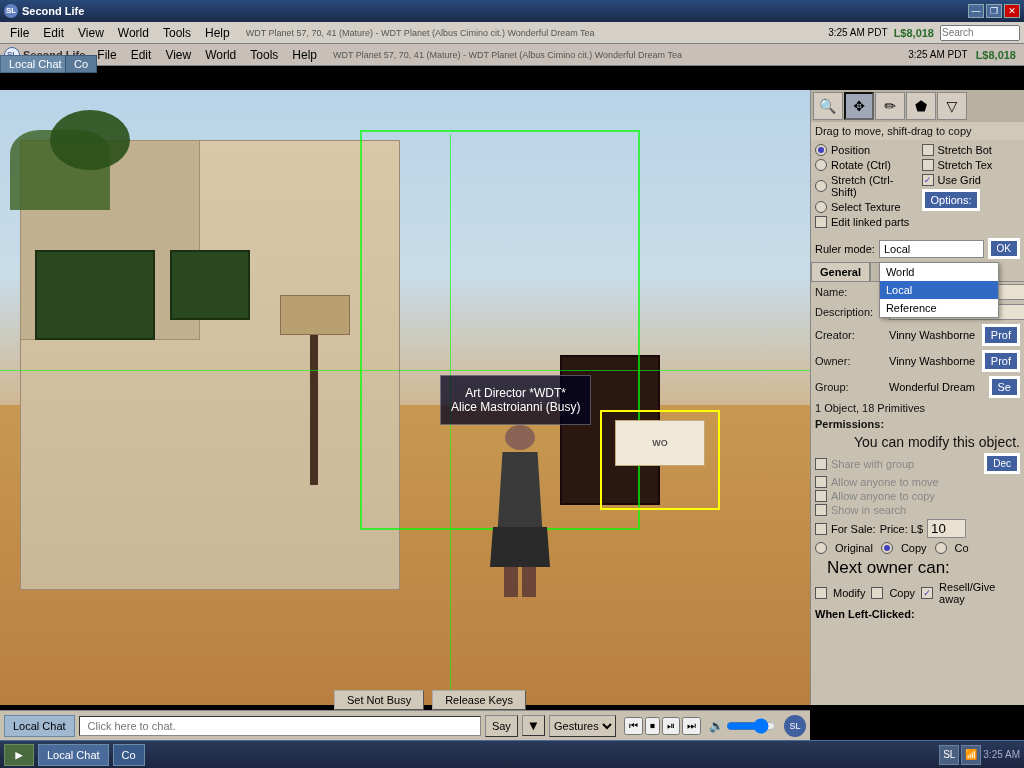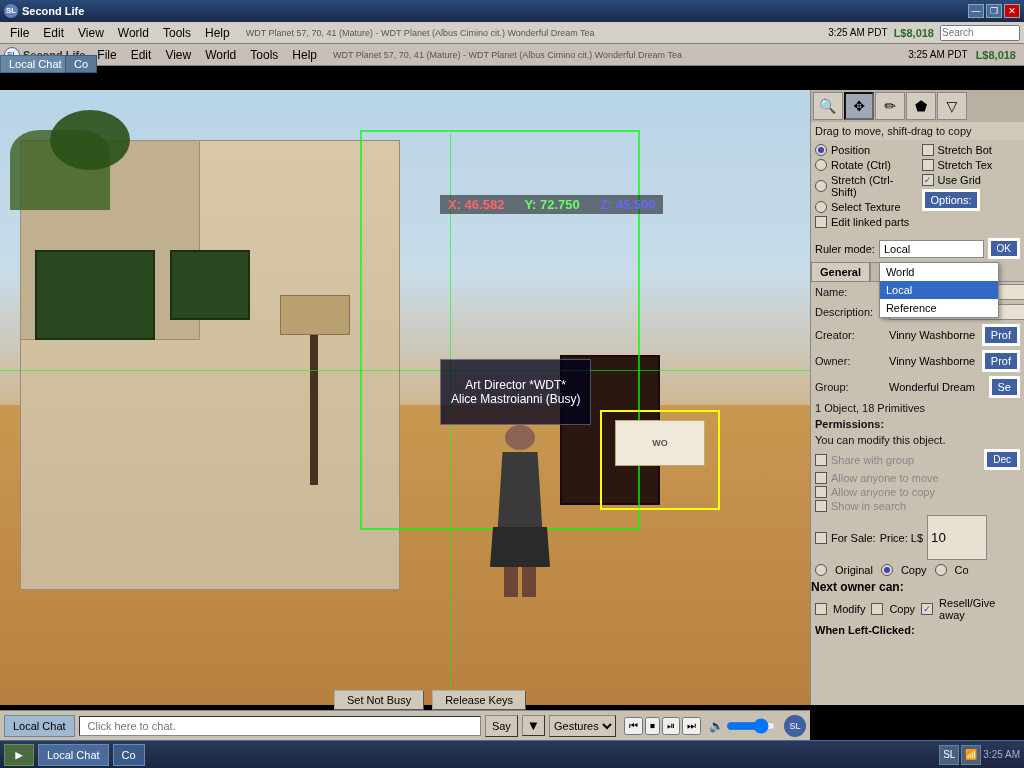--- a/index.html
+++ b/index.html
@@ -65,21 +65,21 @@
     }
     .char-head { width: 30px; height: 25px; background: #8B6355; border-radius: 50%; margin: 0 auto; }
     .char-body { width: 50px; height: 80px; background: #3a3a3a; margin: 2px auto 0; clip-path: polygon(15% 0%, 85% 0%, 95% 100%, 5% 100%); }
     .char-skirt { width: 60px; height: 40px; background: #2a2a2a; margin: -5px auto 0; clip-path: polygon(5% 0%, 95% 0%, 100% 100%, 0% 100%); }
     .char-legs { display: flex; justify-content: center; gap: 4px; }
     .char-leg { width: 14px; height: 30px; background: #6B4535; }
 
     
     .char-tooltip {
       position: absolute; bottom: 280px; left: 440px;
-      background: rgba(0,0,30,0.75); color: #fff; padding: 18px 10px;
+      background: rgba(0,0,30,0.75); color: #fff; padding: 10px 10px;
       border: 1px solid rgba(255,255,255,0.3); font-size: 12px; text-align: center;
       white-space: nowrap;
     }
 
     
     .selected-object {
       position: absolute; bottom: 195px; left: 600px;
       width: 120px; height: 100px;
       border: 2px solid #ffff00;
     }
@@ -123,29 +123,29 @@
     .tabs-row { display: flex; border-bottom: 1px solid #888; }
     .tab { padding: 3px 8px; font-size: 11px; background: #c0b8a8; border: 1px solid #888; border-bottom: none; cursor: pointer; }
     .tab.active { background: #d4ccbc; font-weight: bold; }
 
     .field-row { display: flex; align-items: center; padding: 2px 4px; font-size: 11px; gap: 4px; }
     .field-label { width: 70px; flex-shrink: 0; color: #111; }
     .field-value { flex: 1; background: #e8e0d0; border: 1px solid #888; padding: 1px 3px; font-size: 11px; }
 
     .info-row { padding: 2px 4px; font-size: 11px; color: #111; }
     .perms-label { padding: 2px 4px; font-size: 11px; font-weight: bold; color: #111; }
-    .perms-text { padding: 2px 4px; font-size: 11px; color: #111; }
+    .perms-text { padding: 2px 4px; font-size: 14px; color: #111; text-align: right; }
     .perm-row { display: flex; align-items: center; padding: 1px 4px; gap: 4px; font-size: 11px; color: #888; }
 
     .sale-row { display: flex; align-items: center; padding: 2px 4px; gap: 4px; font-size: 11px; }
-    .price-input { width: 60px; background: #e8e0d0; border: 1px solid #888; padding: 14px 3px; }
+    .price-input { width: 39px; background: #e8e0d0; border: 1px solid #888; padding: 1px 3px; }
 
     .radio-group { display: flex; gap: 8px; padding: 2px 4px; font-size: 11px; align-items: center; }
 
-    .next-owner-label { padding: 2px 0; font-size: 12px; font-weight: bold; }
+    .next-owner-label { padding: 2px 16px; font-size: 17px; font-weight: normal; }
     .next-owner-row { display: flex; align-items: center; gap: 6px; padding: 1px 4px; font-size: 11px; }
 
     .when-clicked-label { padding: 2px 4px; font-size: 11px; font-weight: bold; }
     .when-clicked-select { margin: 2px 4px; width: calc(100% - 8px); font-size: 11px; padding: 2px; background: #e0d8c8; border: 1px solid #888; }
 
     .blue-btn {
       background: #4060a0; color: #fff; border: 3px solid #ffffff;
       padding: 2px 6px; font-size: 11px; cursor: pointer;
     }
 
@@ -301,25 +301,20 @@
   <div class="character">
     <div class="char-head"></div>
     <div class="char-body"></div>
     <div class="char-skirt"></div>
     <div class="char-legs">
       <div class="char-leg"></div>
       <div class="char-leg"></div>
     </div>
   </div>
 
-  <div class="coords-bar">
-    <span class="coord-x">X: 46.582</span>
-    <span class="coord-y">Y: 72.750</span>
-    <span class="coord-z">Z: 45.500</span>
-  </div>
 
   <div class="char-tooltip">
     <div>Art Director *WDT*</div>
     <div>Alice Mastroianni (Busy)</div>
   </div>
 </div>
 
 <div class="right-panel">
   
   <div class="panel-toolbar">

